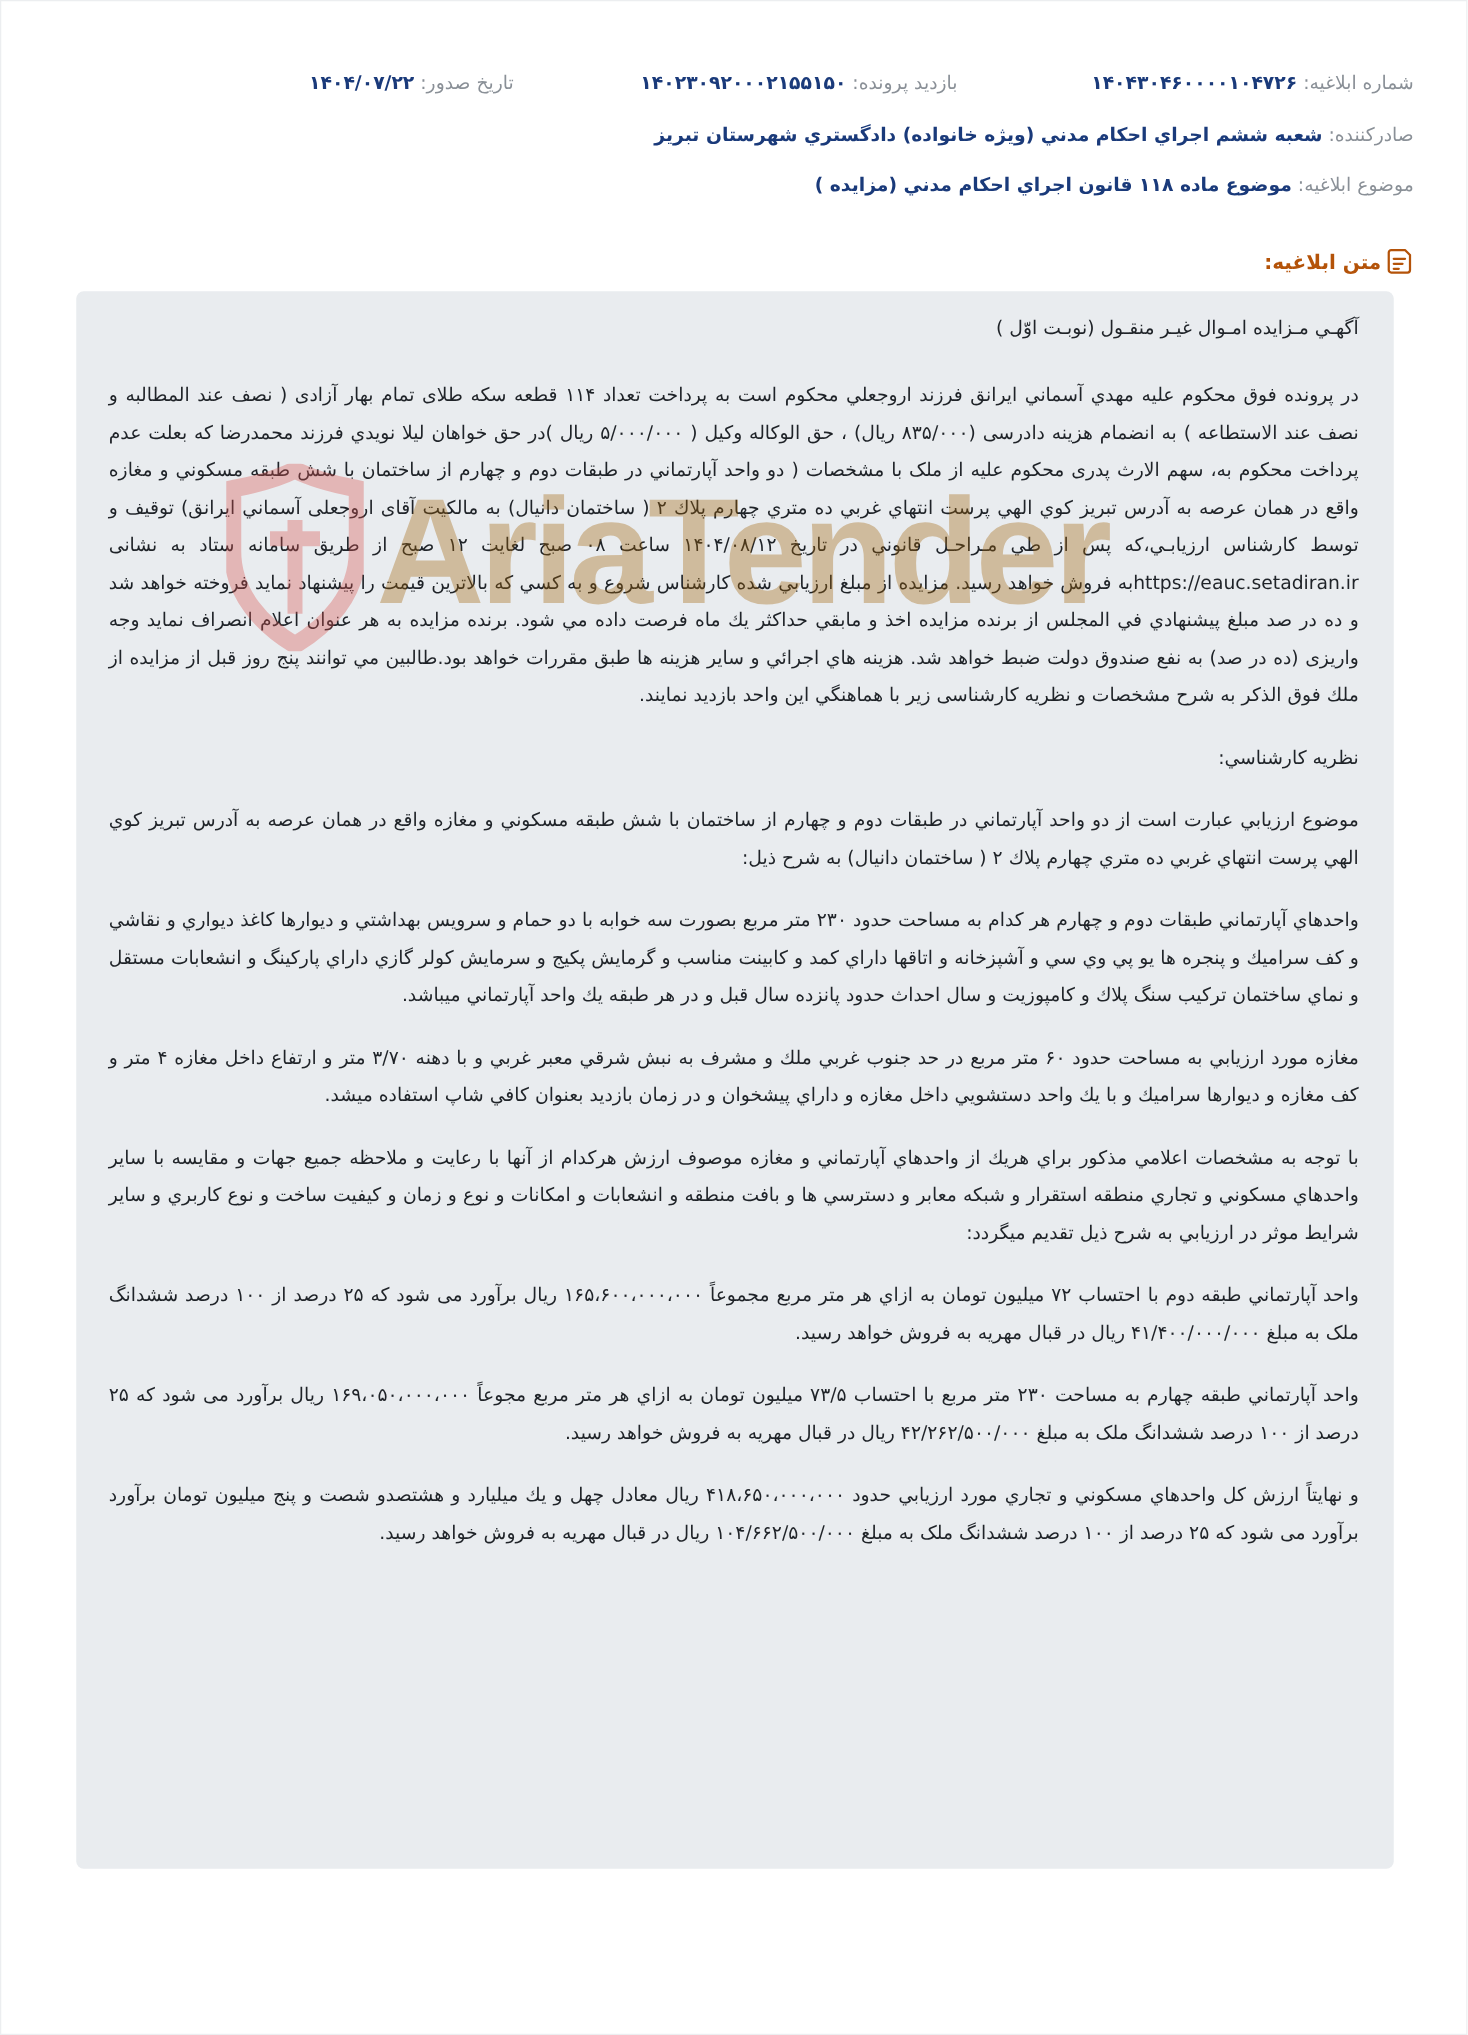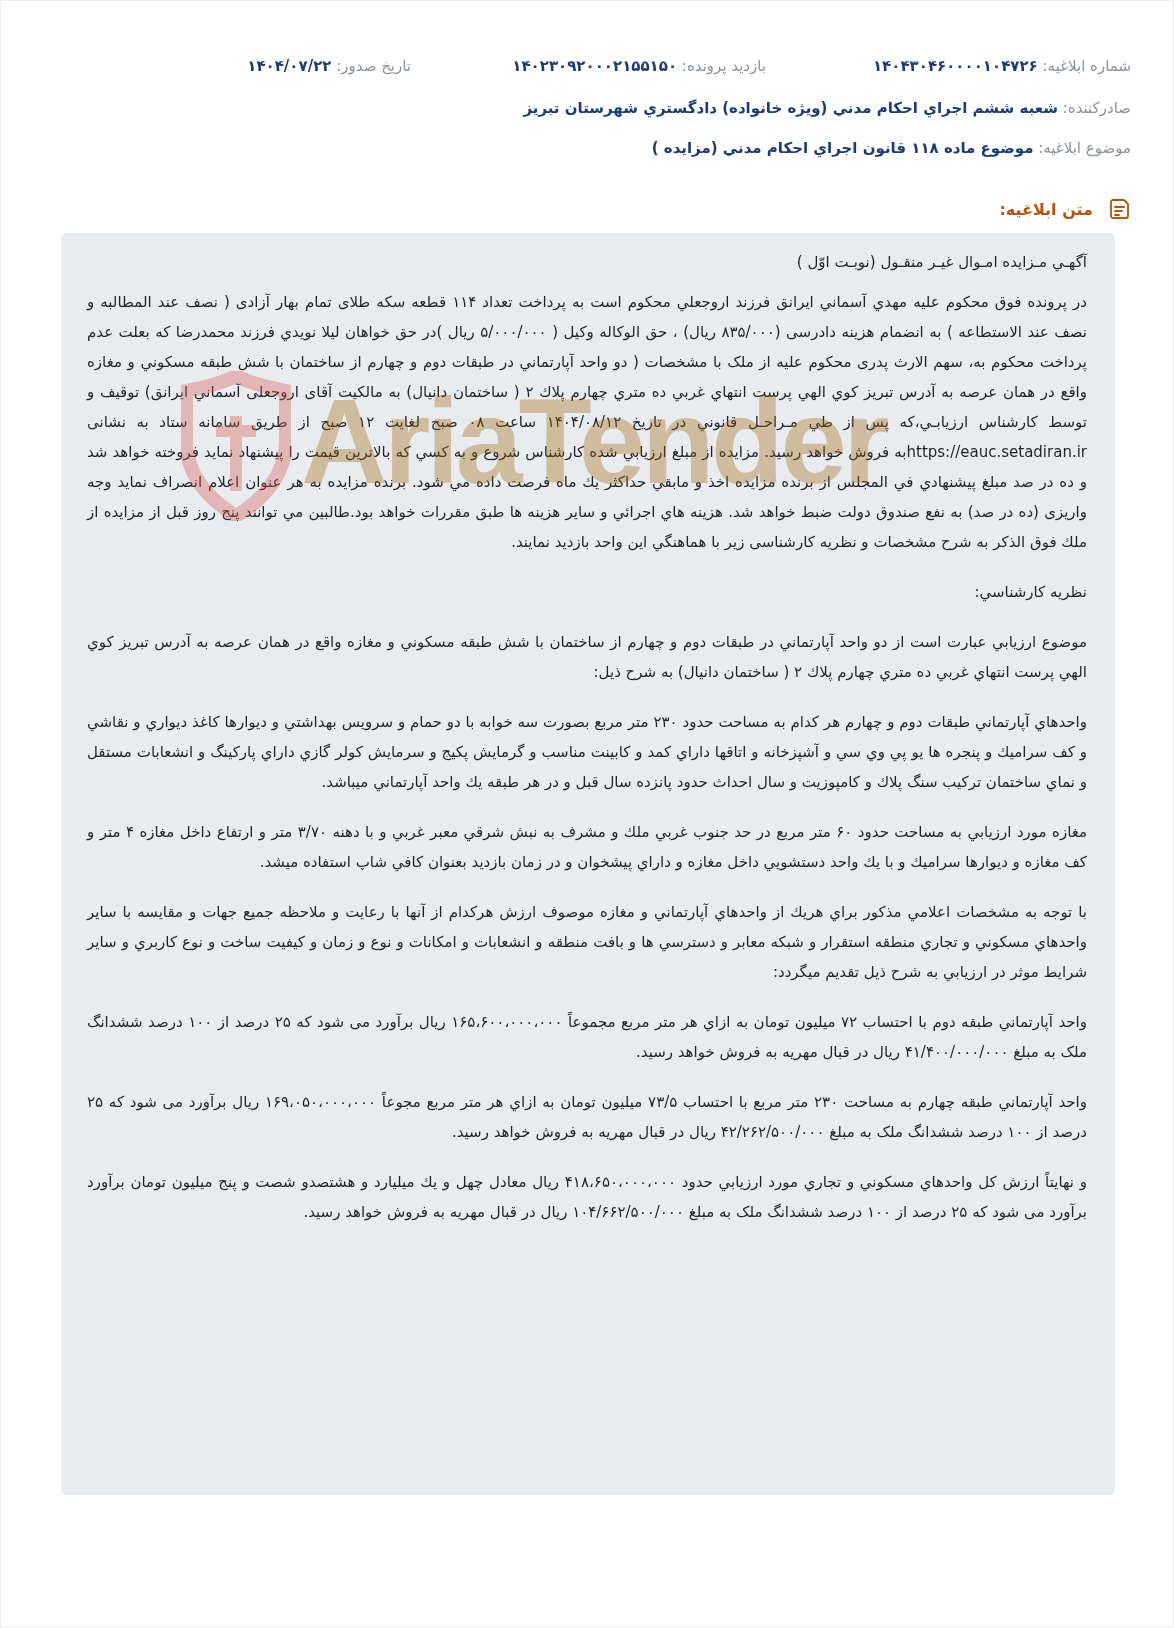--- a/index.html
+++ b/index.html
@@ -53,21 +53,21 @@
     .info-line .meta-value { color: #1a3a7a; font-weight: bold; }
     .issuer { top: 98px; text-align: center; }
     .subject { top: 138px; text-align: right; }
 
     .section-head {
       position: absolute;
       top: 196px;
       right: 42px;
       display: flex;
       align-items: center;
-      gap: 16px;
+      gap: 4px;
       direction: rtl;
     }
     .section-head .title {
       color: #b45309;
       font-weight: bold;
       font-size: 16px;
     }
     .doc-icon {
       width: 22px;
       height: 24px;
@@ -87,21 +87,21 @@
       direction: rtl;
       text-align: justify;
       font-size: 15px;
       line-height: 30px;
       color: #1f2328;
       overflow: hidden;
     }
     .content-box p {
       margin: 0 0 20px 0;
     }
-    .content-box p.title-line { margin-bottom: 10px; }
+    .content-box p.title-line { margin-bottom: 24px; }
     .content-box .ltr { direction: ltr; unicode-bidi: embed; }
 
     .watermark {
       position: absolute;
       top: 370px;
       left: 180px;
       width: 600px;
       height: 160px;
       pointer-events: none;
       opacity: 0.35;

